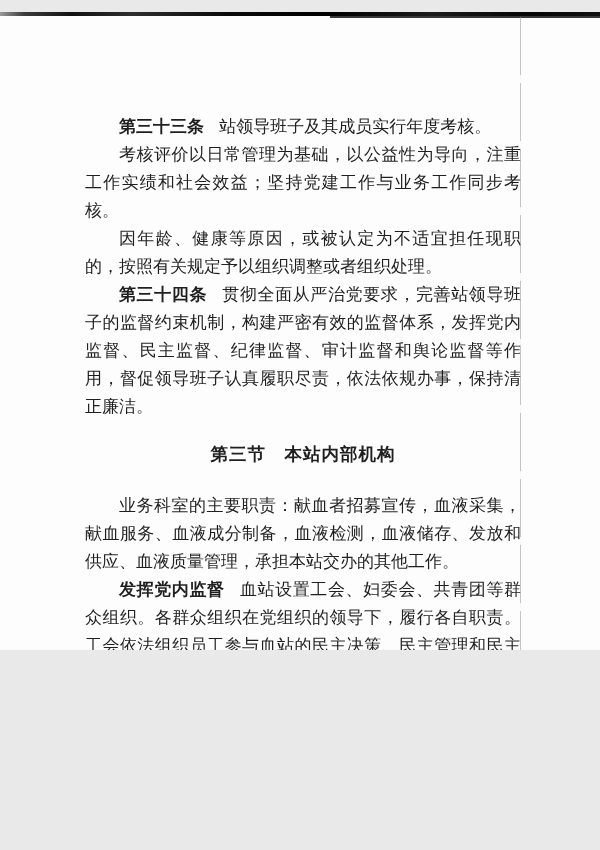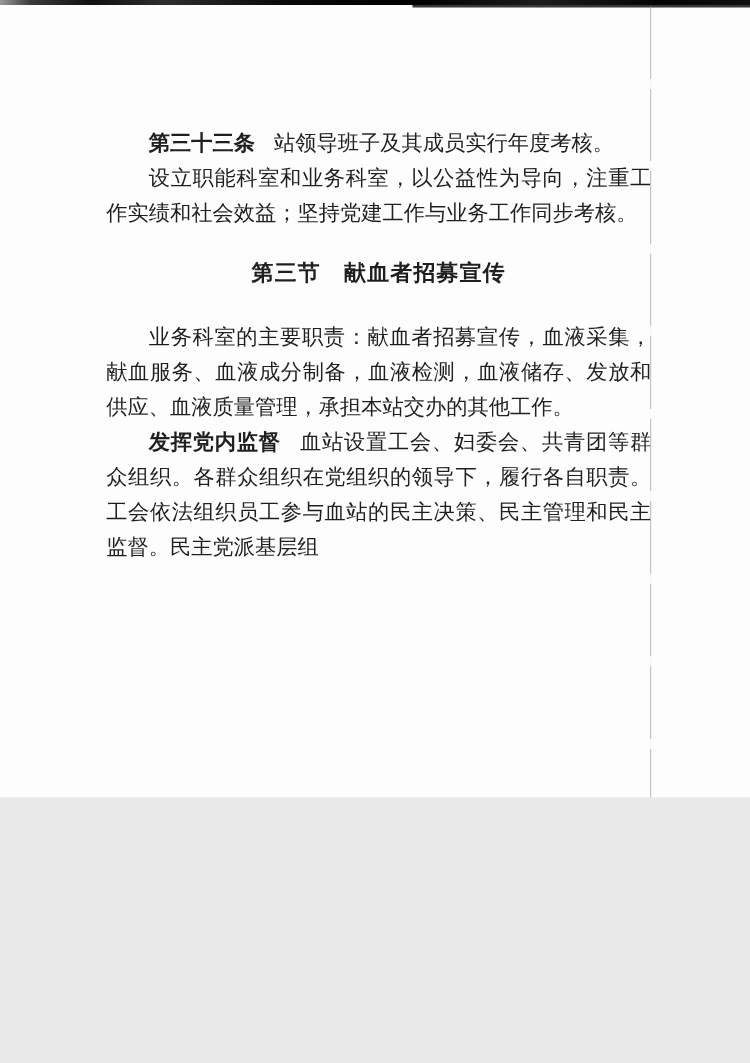--- a/index.html
+++ b/index.html
@@ -4,21 +4,21 @@
 <style>
   html, body {
     margin: 0;
     padding: 0;
     background: #e9e9e9;
   }
   .page {
     position: relative;
     width: 600px;
     height: 638px;
-    margin: 0 auto;
+    margin: 12px auto;
     background: #fdfdfd;
     overflow: hidden;
     font-family: "Liberation Serif", "DejaVu Serif", serif;
     color: #1f1f1f;
   }
   
   .scan-top-edge {
     position: absolute;
     top: 0; left: 0;
     width: 100%;
@@ -92,25 +92,29 @@
 
   <div class="scan-top-edge"></div>
   <div class="fold-line"></div>
 
   <main class="text-block">
 
     <p class="para">
       <span class="term">第三十三条</span><span>站领导班子及其成员实行年度考核。</span>
     </p>
 
-    <p class="para">设立职能科室和业务科室，以公益性为导向，注重工作实绩和社会效益；坚持党建工作与业务工作同步考核。</p>
+    <p class="para">考核评价以日常管理为基础，以公益性为导向，注重工作实绩和社会效益；坚持党建工作与业务工作同步考核。</p>
 
+    <p class="para">因年龄、健康等原因，或被认定为不适宜担任现职的，按照有关规定予以组织调整或者组织处理。</p>
 
+    <p class="para">
+      <span class="term">第三十四条</span><span>贯彻全面从严治党要求，完善站领导班子的监督约束机制，构建严密有效的监督体系，发挥党内监督、民主监督、纪律监督、审计监督和舆论监督等作用，督促领导班子认真履职尽责，依法依规办事，保持清正廉洁。</span>
+    </p>
 
-    <h3 class="section-heading">第三节　献血者招募宣传</h3>
+    <h3 class="section-heading">第三节　本站内部机构</h3>
 
 
 
     <p class="para">业务科室的主要职责：献血者招募宣传，血液采集，献血服务、血液成分制备，血液检测，血液储存、发放和供应、血液质量管理，承担本站交办的其他工作。</p>
 
     <p class="para">
       <span class="term">发挥党内监督</span><span>血站设置工会、妇委会、共青团等群众组织。各群众组织在党组织的领导下，履行各自职责。工会依法组织员工参与血站的民主决策、民主管理和民主监督。民主党派基层组</span>
     </p>
 
   </main>

